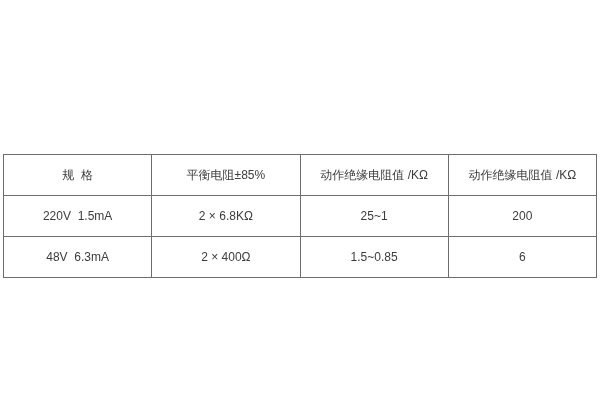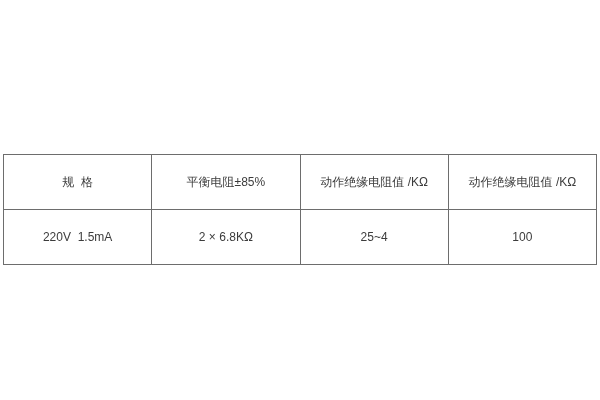--- a/index.html
+++ b/index.html
@@ -21,21 +21,21 @@
     top: 154px;
     width: 594px;
     border-collapse: collapse;
     table-layout: fixed;
     background: #ffffff;
   }
   table.spec-table th,
   table.spec-table td {
     border: 1px solid #6d6d6d;
     height: 22px;
-    padding: 16px 4px;
+    padding: 9px 4px;
     text-align: center;
     vertical-align: middle;
     font-size: 12px;
     font-weight: normal;
     color: #3c3c3c;
     white-space: pre;
     overflow: hidden;
   }
   table.spec-table col {
     width: 25%;
@@ -57,18 +57,24 @@
         <th>规  格</th>
         <th>平衡电阻±85%</th>
         <th>动作绝缘电阻值 /KΩ</th>
         <th>动作绝缘电阻值 /KΩ</th>
       </tr>
     </thead>
     <tbody>
       <tr>
         <td>220V  1.5mA</td>
         <td>2 × 6.8KΩ</td>
-        <td>25~4</td>
-        <td>100</td>
+        <td>25~1</td>
+        <td>200</td>
+      </tr>
+      <tr>
+        <td>48V  6.3mA</td>
+        <td>2 × 400Ω</td>
+        <td>1.5~0.85</td>
+        <td>6</td>
       </tr>
     </tbody>
   </table>
 </div>
 
 </body></html>

